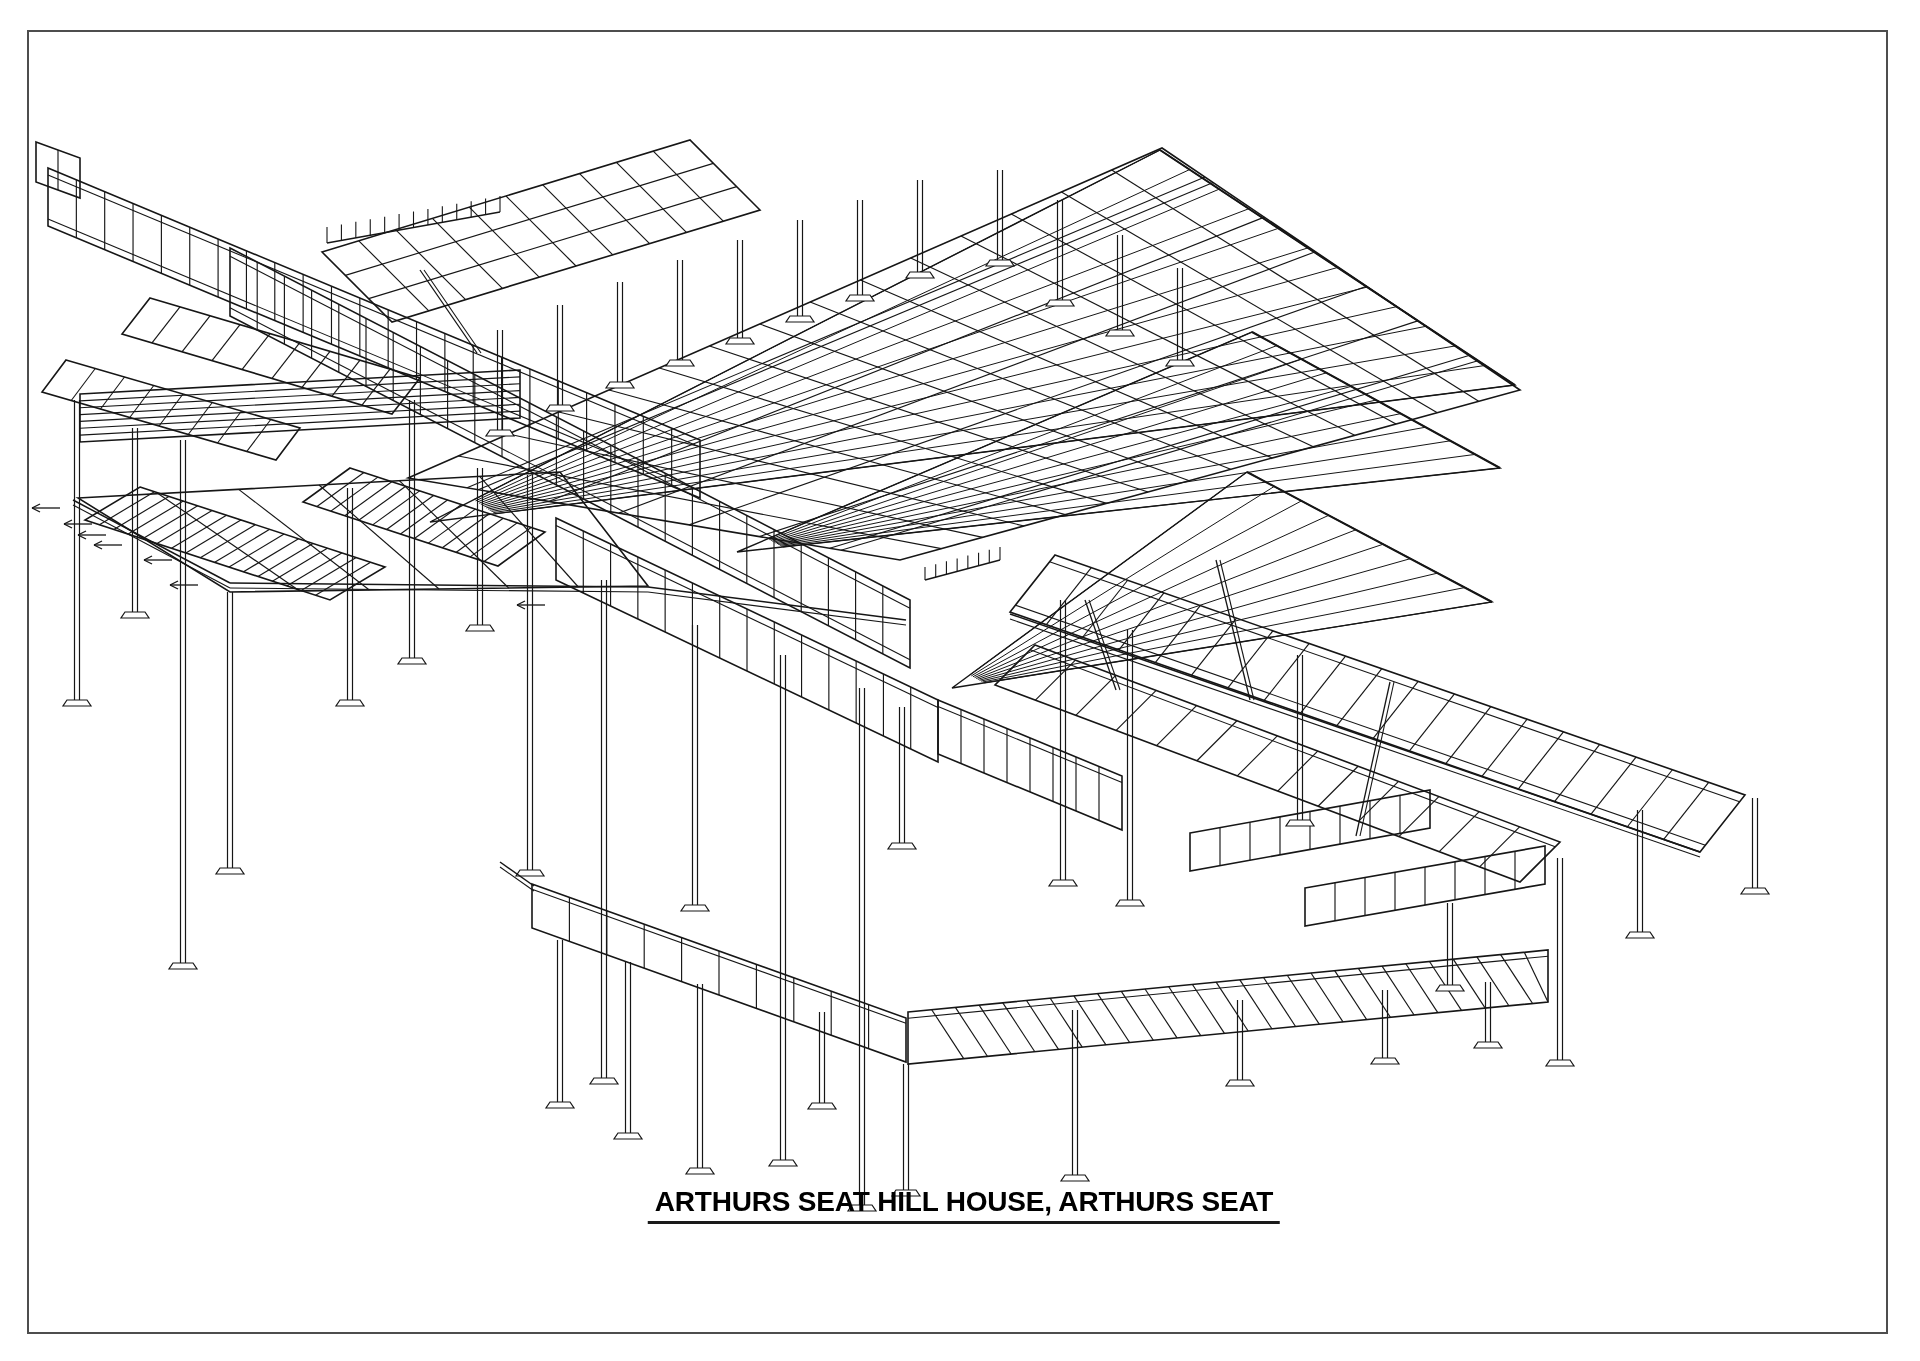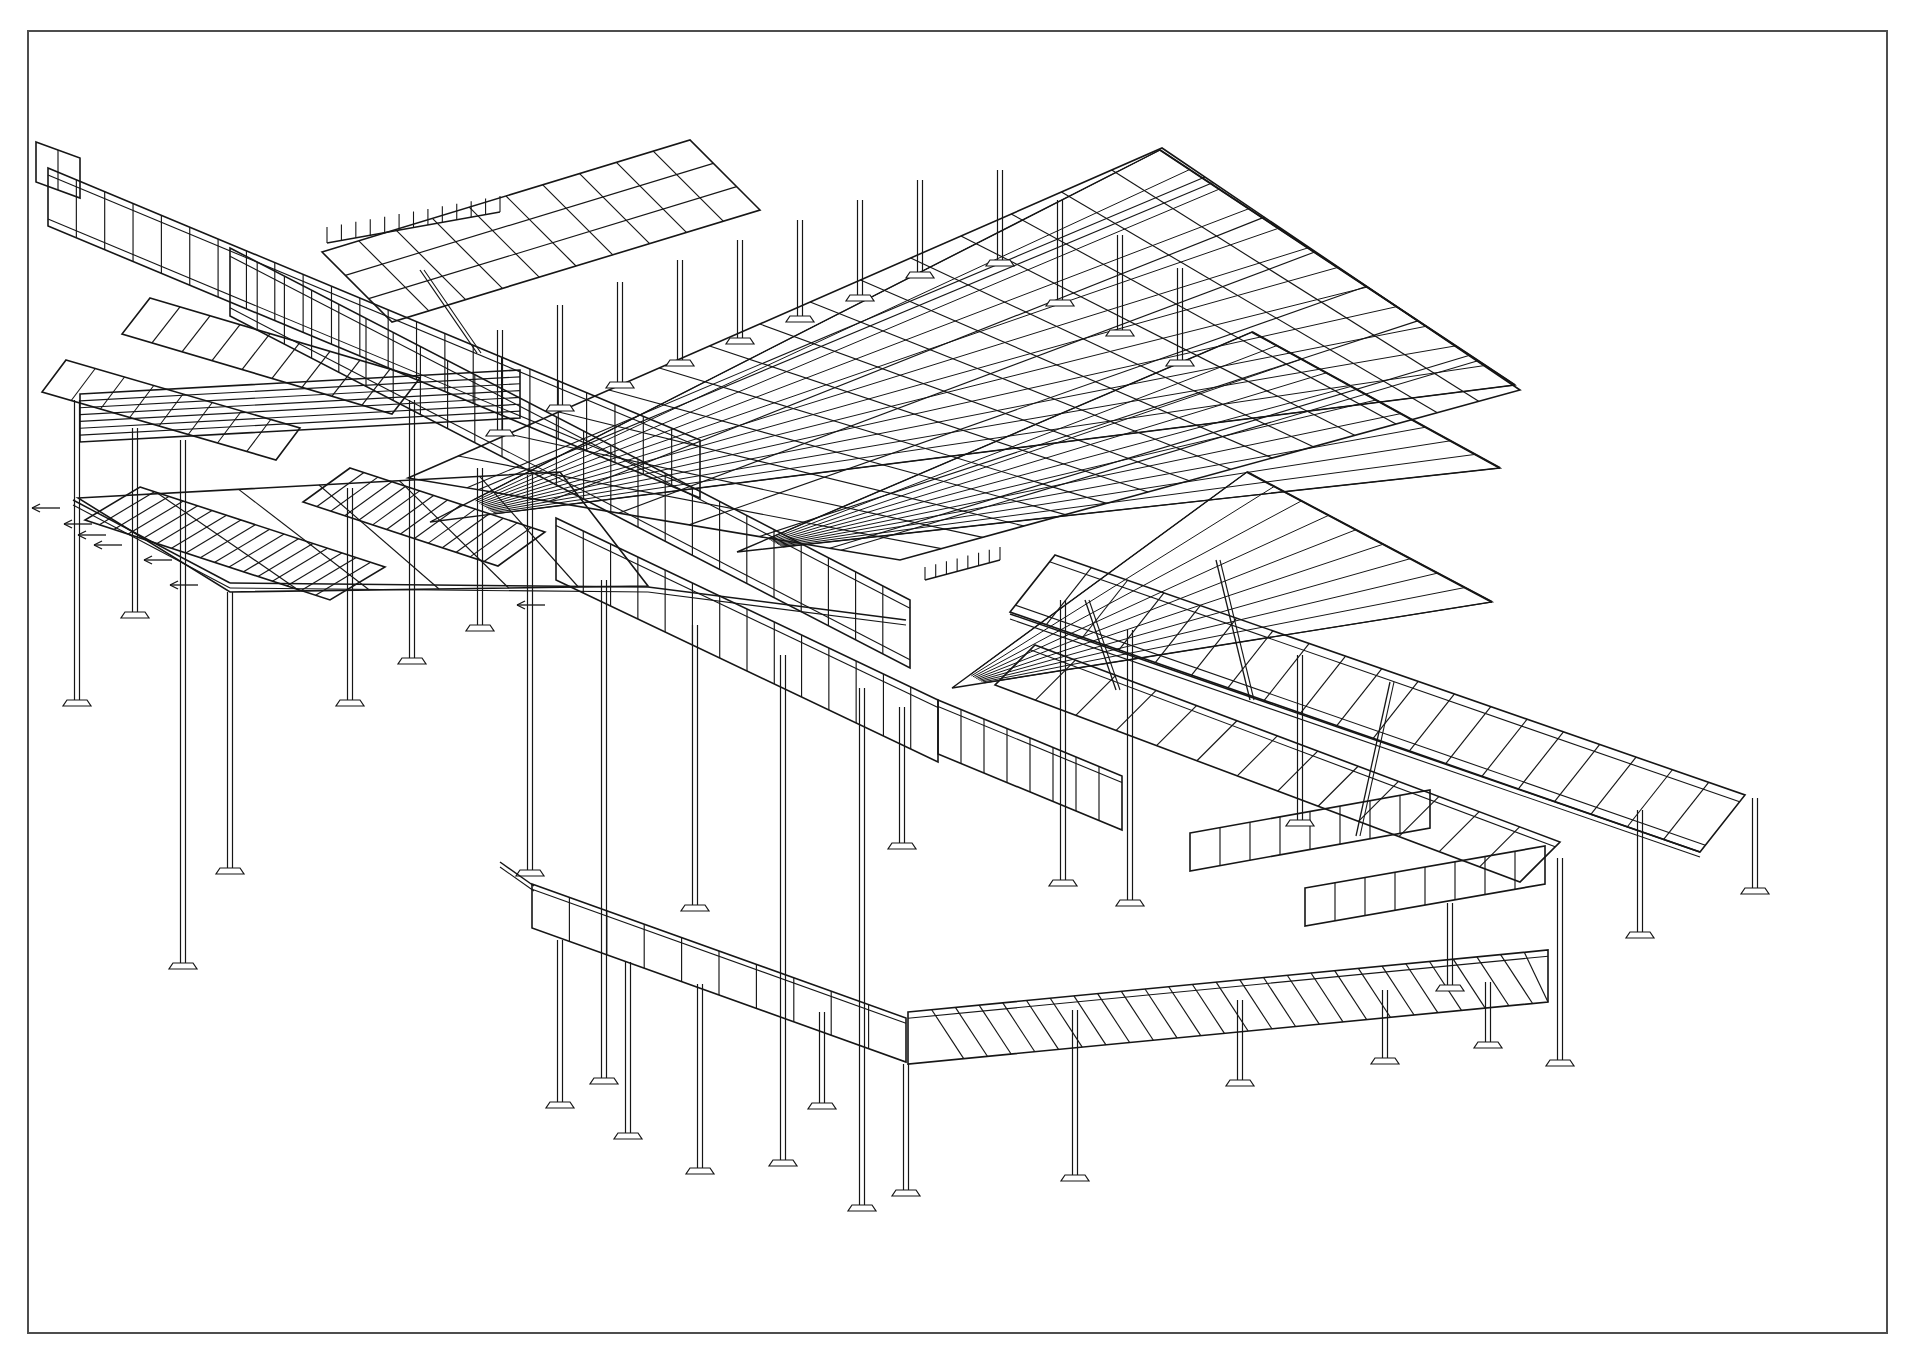--- a/index.html
+++ b/index.html
@@ -563,13 +563,14 @@
         <line x1="935.7142857142857" y1="577.1428571428571" x2="935.7142857142857" y2="564.1428571428571" stroke="#161616" stroke-width="1.1"></line>
         <line x1="946.4285714285714" y1="574.2857142857143" x2="946.4285714285714" y2="561.2857142857143" stroke="#161616" stroke-width="1.1"></line>
         <line x1="957.1428571428571" y1="571.4285714285714" x2="957.1428571428571" y2="558.4285714285714" stroke="#161616" stroke-width="1.1"></line>
         <line x1="967.8571428571429" y1="568.5714285714286" x2="967.8571428571429" y2="555.5714285714286" stroke="#161616" stroke-width="1.1"></line>
         <line x1="978.5714285714286" y1="565.7142857142857" x2="978.5714285714286" y2="552.7142857142857" stroke="#161616" stroke-width="1.1"></line>
         <line x1="989.2857142857142" y1="562.8571428571429" x2="989.2857142857142" y2="549.8571428571429" stroke="#161616" stroke-width="1.1"></line>
         <line x1="1000" y1="560" x2="1000" y2="547" stroke="#161616" stroke-width="1.1"></line>
       </g>
     </svg>
   <div class="sheet-border"></div>
+  <div class="caption">ARTHURS SEAT HILL HOUSE, ARTHURS SEAT</div>
 </div>
 
 </body></html>

